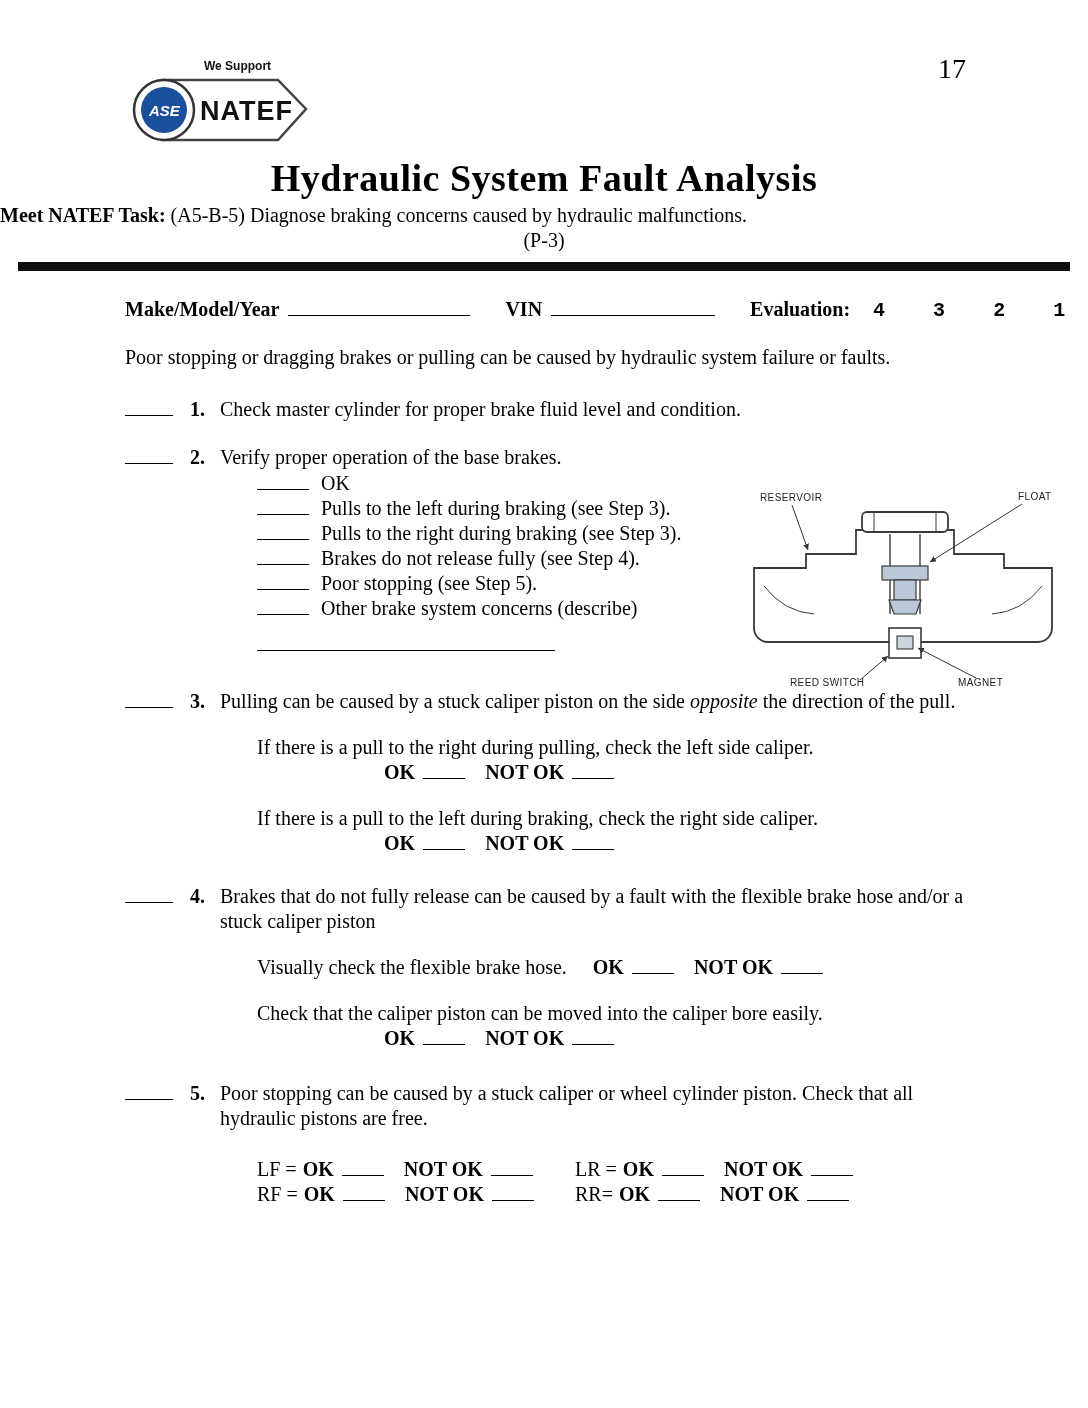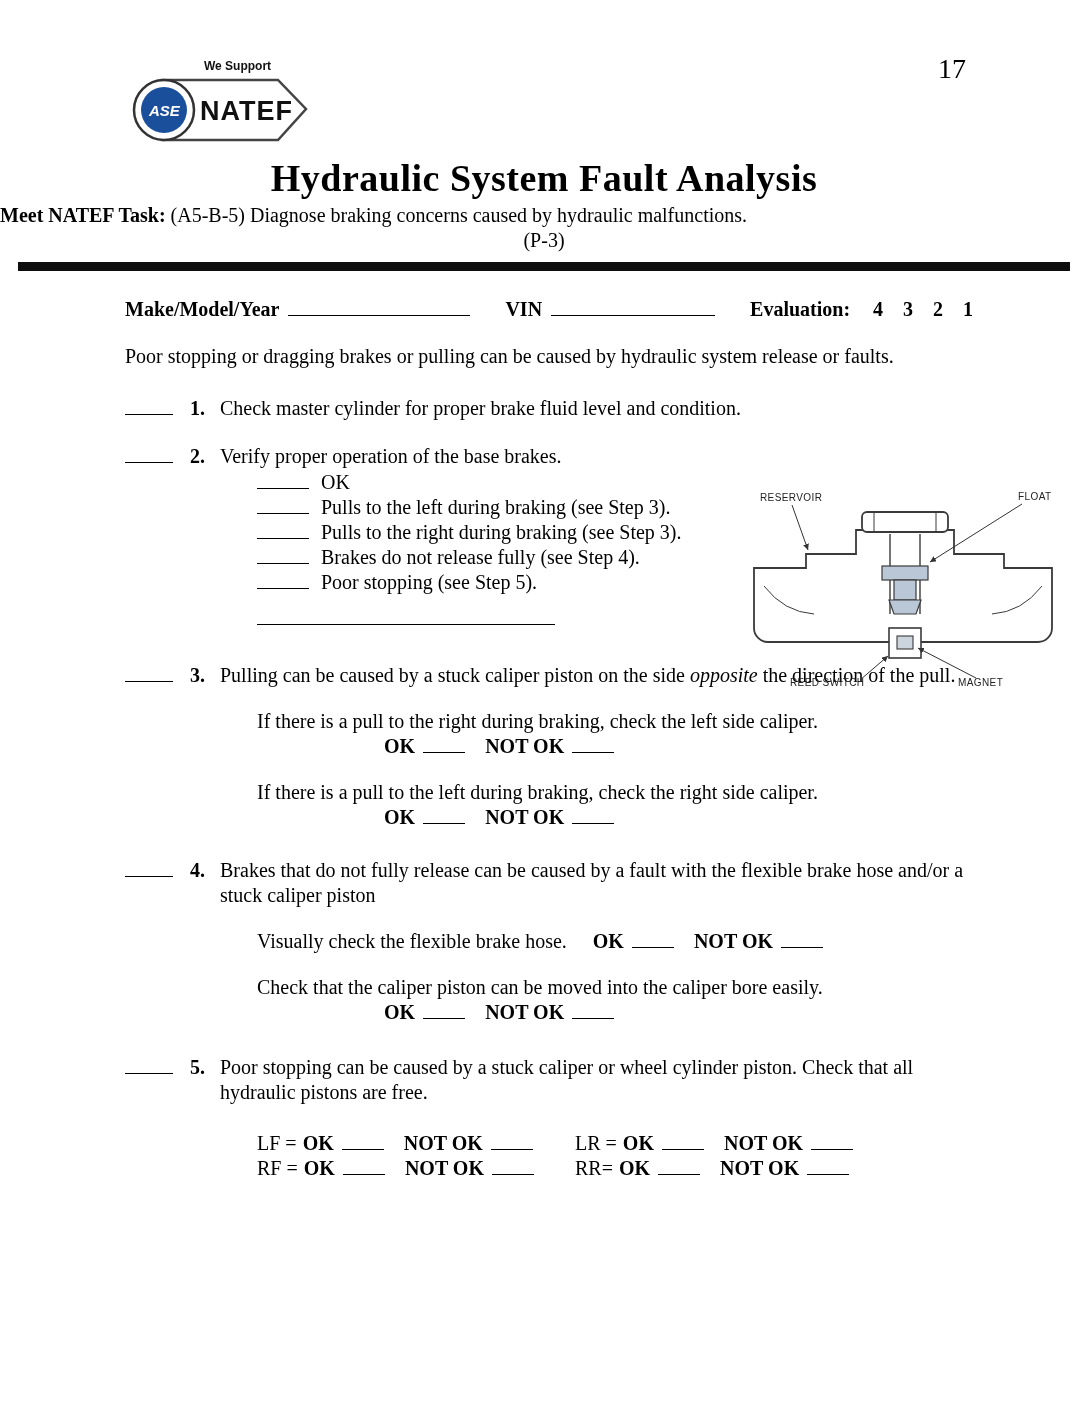--- a/index.html
+++ b/index.html
@@ -28,21 +28,21 @@
   .priority-line { text-align:center; font-size:20px; }
   .divider { height:9px; background:#0d0d0d; margin:9px 18px 0 18px; }
 
   .content { position:relative; padding:0 40px 0 125px; }
 
   .form-row1 { margin-top:42px; white-space:nowrap; }
   .form-row2 { margin-top:26px; white-space:nowrap; }
   .flabel { font-weight:bold; margin-right:9px; }
   .gap22 { display:inline-block; width:22px; }
   .gap30 { display:inline-block; width:30px; }
-  .eval-scale { font-weight:bold; white-space:pre; margin-left:14px; }
+  .eval-scale { font-weight:bold; white-space:pre; margin-left:14px;font-family:Liberation Mono, monospace; }
 
   .intro { margin-top:22px; }
 
   .step { display:flex; align-items:flex-start; }
   .step-blank { width:48px; flex:0 0 48px; }
   .step-num { font-weight:bold; margin:0 7px 0 17px; min-width:23px; }
   .step-body { flex:1; max-width:748px; }
 
   .step-1 { margin-top:27px; }
   .step-2 { margin-top:23px; }
@@ -104,21 +104,21 @@
 
   <div class="content">
 
 
     <div class="form-row2">
       <span class="flabel">Make/Model/Year</span><span class="blank" style="width:182px"></span><span class="gap30"></span>
       <span class="flabel">VIN</span><span class="blank" style="width:164px"></span><span class="gap30"></span>
       <span class="flabel">Evaluation:</span><span class="eval-scale">4    3    2    1</span>
     </div>
 
-    <div class="intro">Poor stopping or dragging brakes or pulling can be caused by hydraulic system release or faults.</div>
+    <div class="intro">Poor stopping or dragging brakes or pulling can be caused by hydraulic system failure or faults.</div>
 
     <div class="step step-1">
       <span class="blank step-blank"></span>
       <span class="step-num">1.</span>
       <div class="step-body">
         <div>Check master cylinder for proper brake fluid level and condition.</div>
       </div>
     </div>
 
     <div class="step step-2">
@@ -134,33 +134,36 @@
         </div>
         <div class="option-row">
           <span class="blank option-blank"></span><span>Pulls to the right during braking (see Step 3).</span>
         </div>
         <div class="option-row">
           <span class="blank option-blank"></span><span>Brakes do not release fully (see Step 4).</span>
         </div>
         <div class="option-row">
           <span class="blank option-blank"></span><span>Poor stopping (see Step 5).</span>
         </div>
+        <div class="option-row">
+          <span class="blank option-blank"></span><span>Other brake system concerns (describe)</span>
+        </div>
         <div class="describe-row">
           <span class="blank describe-blank"></span>
         </div>
       </div>
     </div>
 
     <div class="step step-3">
       <span class="blank step-blank"></span>
       <span class="step-num">3.</span>
       <div class="step-body">
         <div><span>Pulling can be caused by a stuck caliper piston on the side </span><span class="italic">opposite</span><span> the direction of the pull.</span></div>
 
-        <div class="sub-para">If there is a pull to the right during braking, check the left side caliper.</div>
+        <div class="sub-para">If there is a pull to the right during pulling, check the left side caliper.</div>
         <div class="ok-line">
           <span class="bold">OK</span><span class="blank ok-blank"></span><span class="bold notok-label">NOT OK</span><span class="blank ok-blank"></span>
         </div>
 
         <div class="sub-para">If there is a pull to the left during braking, check the right side caliper.</div>
         <div class="ok-line">
           <span class="bold">OK</span><span class="blank ok-blank"></span><span class="bold notok-label">NOT OK</span><span class="blank ok-blank"></span>
         </div>
       </div>
     </div>

